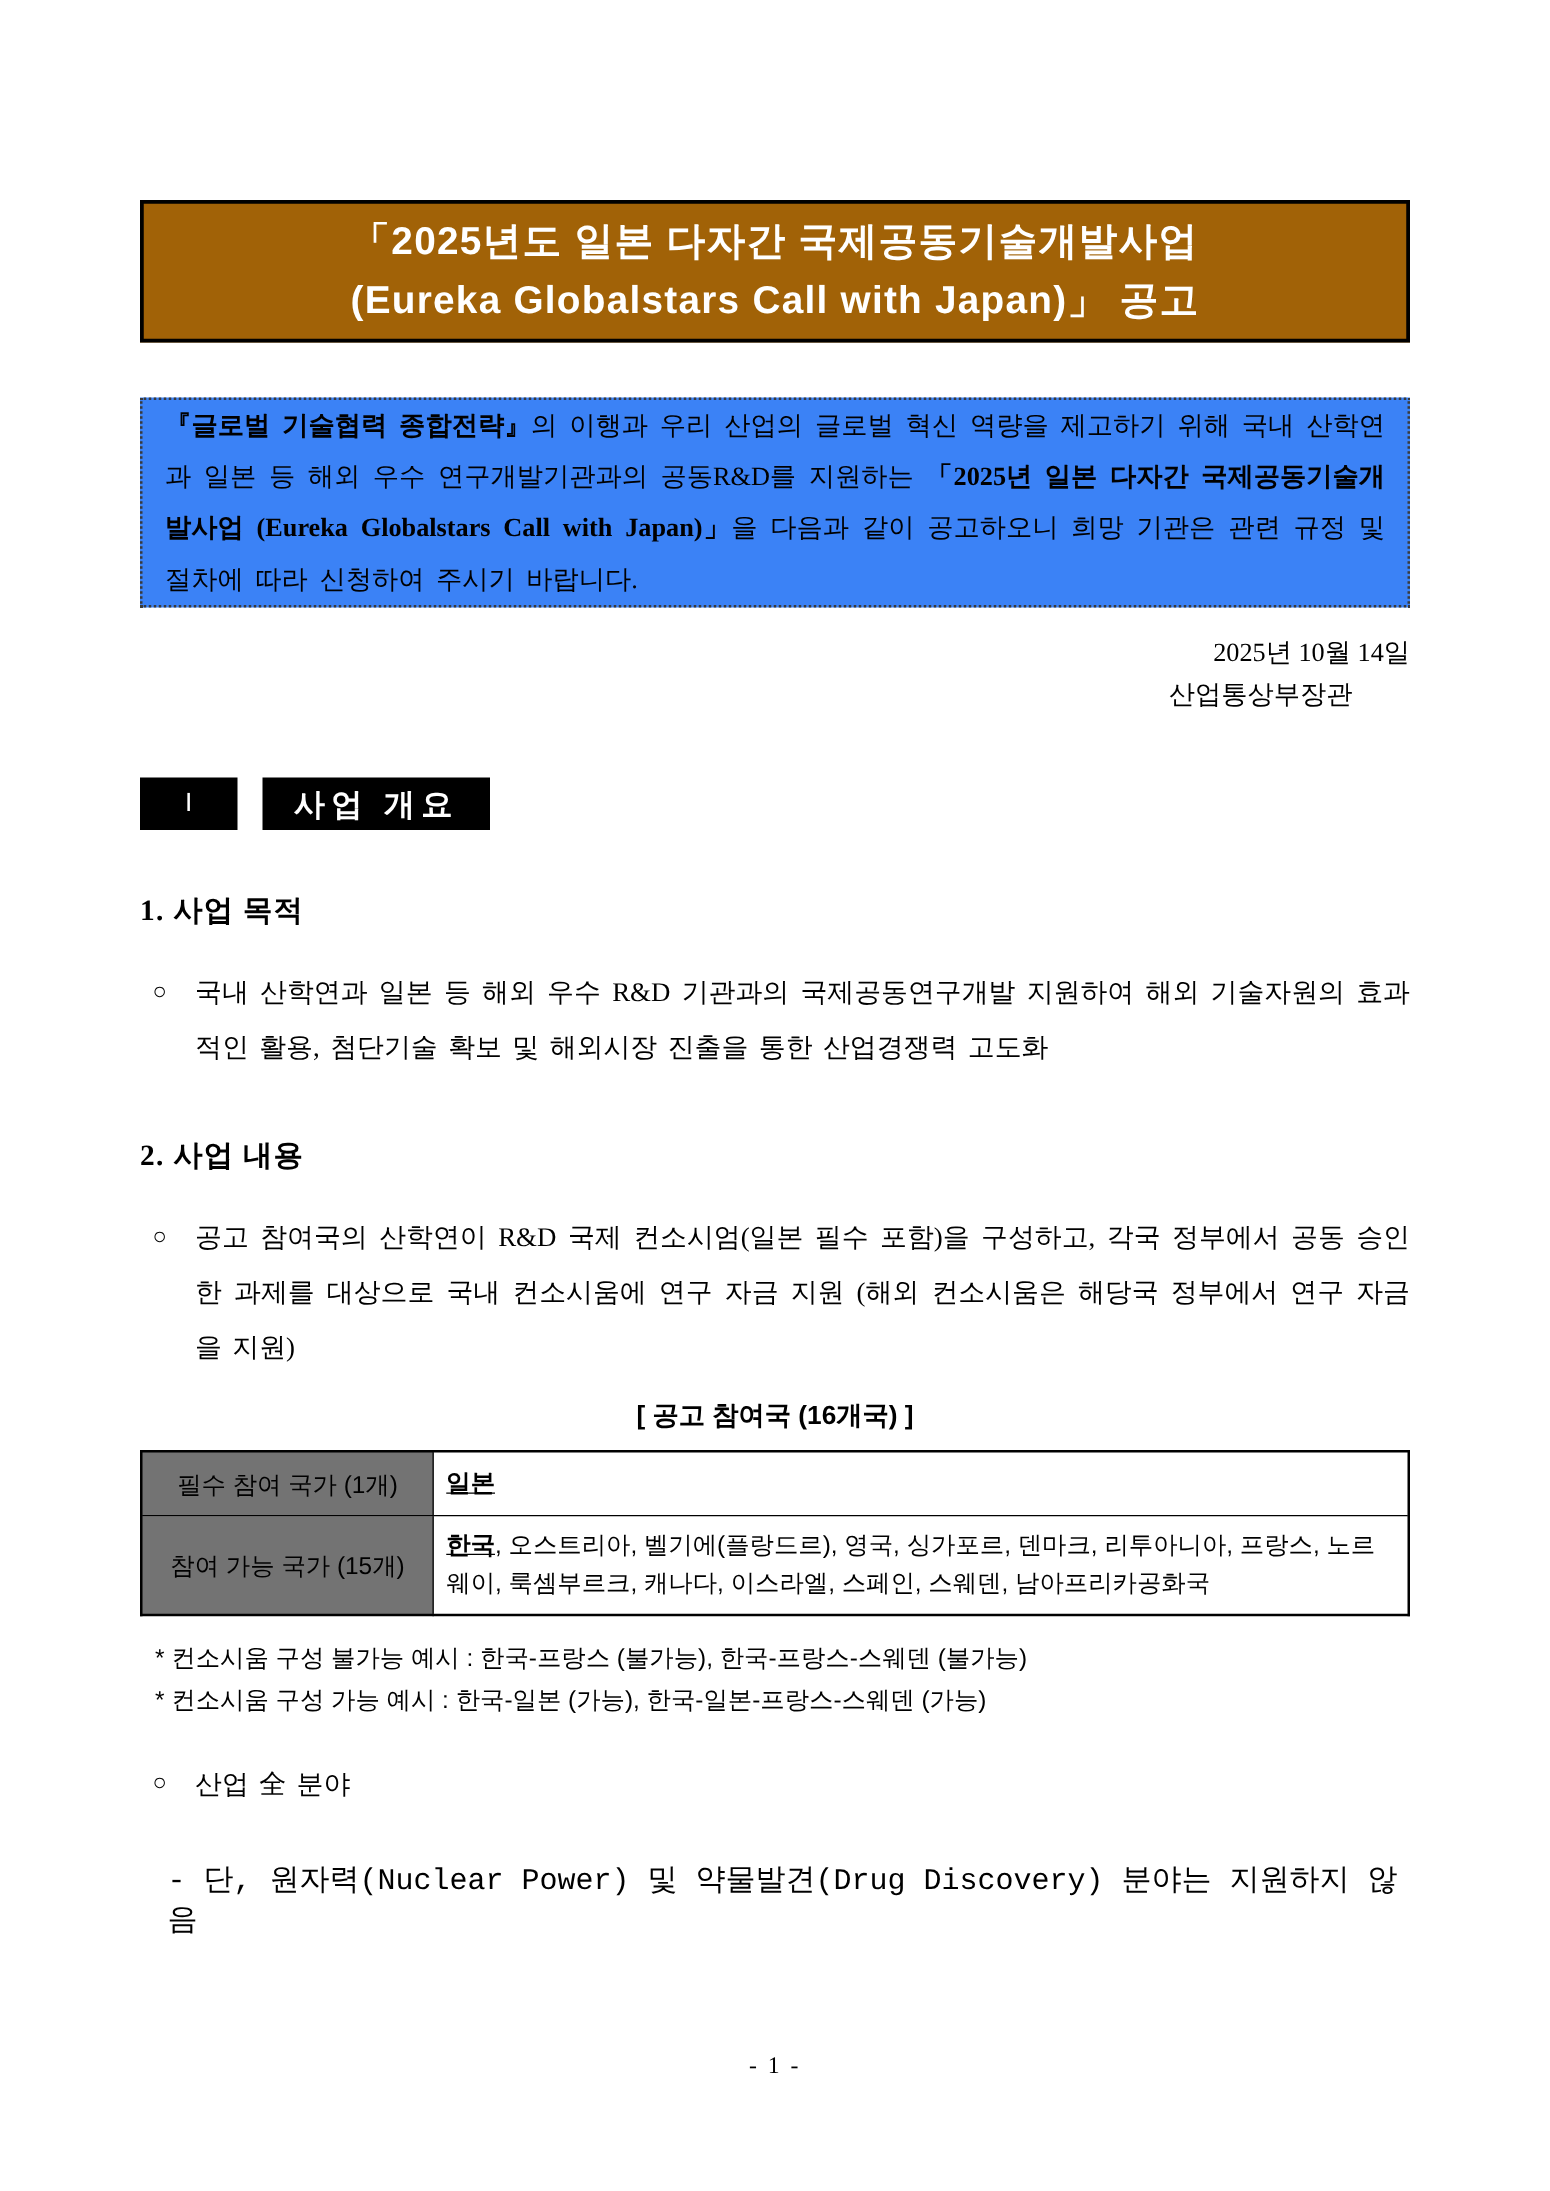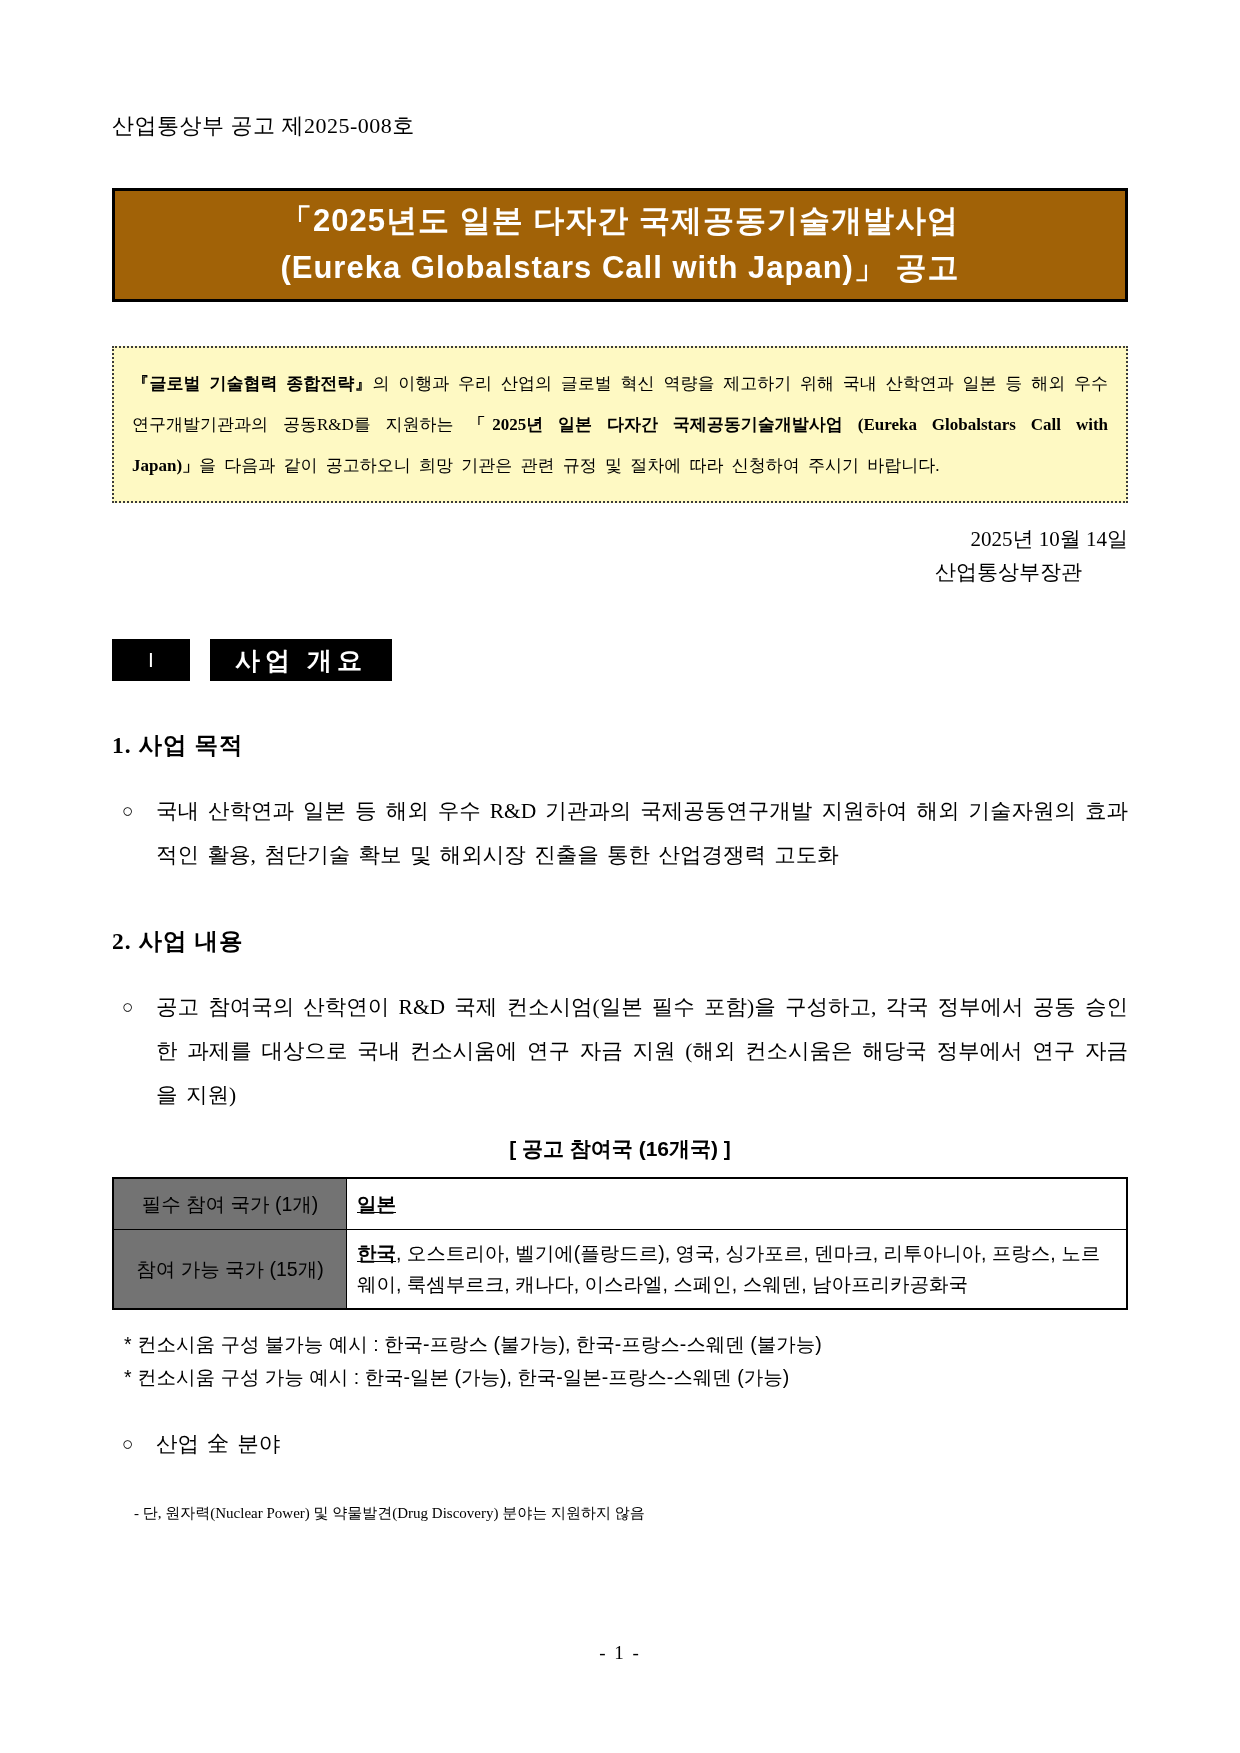--- a/index.html
+++ b/index.html
@@ -28,24 +28,24 @@
     text-align:center;
     font-family:"Liberation Sans", sans-serif;
     font-weight:bold;
     font-size:31px;
     line-height:47px;
     padding:6px 0 8px 0;
     letter-spacing:1px;
   }
   .intro-box{
     margin-top:44px;
-    background:#fef9c3;
+    background:#3b82f6;
     border:2px dotted #3a3a3a;
-    padding:15px 18px;
-    font-size:17px;
+    padding:0 18px;
+    font-size:21px;
     line-height:41px;
     text-align:justify;
     word-spacing:4px;
   }
   .intro-box .b{font-weight:bold;}
   .date-block{
     margin-top:20px;
     font-size:21px;
     line-height:33px;
     text-align:right;
@@ -128,37 +128,37 @@
   .notes{
     margin-top:18px;
     margin-left:12px;
     font-family:"Liberation Sans", sans-serif;
     font-size:19.5px;
     line-height:33px;
   }
   .sub-item{
     margin-top:38px;
     padding-left:22px;
-    font-size:15px;
+    font-size:24px;
+    font-family:Liberation Mono, monospace;
   }
   .page-number{
     position:absolute;
     left:0;right:0;
     top:1642px;
     text-align:center;
     font-size:19px;
     letter-spacing:2px;
   }
 </style>
 </head>
 <body>
 
 <div class="page">
 
-  <div class="doc-number">산업통상부 공고 제2025-008호</div>
 
   <div class="title-banner">
     <div>「2025년도 일본 다자간 국제공동기술개발사업</div>
     <div>(Eureka Globalstars Call with Japan)」 공고</div>
   </div>
 
   <div class="intro-box">
     <span class="b">『글로벌 기술협력 종합전략』</span><span>의 이행과 우리 산업의 글로벌 혁신 역량을 제고하기 위해 국내 산학연과 일본 등 해외 우수 연구개발기관과의 공동R&amp;D를 지원하는 </span><span class="b">「2025년 일본 다자간 국제공동기술개발사업 (Eureka Globalstars Call with Japan)」</span><span>을 다음과 같이 공고하오니 희망 기관은 관련 규정 및 절차에 따라 신청하여 주시기 바랍니다.</span>
   </div>
 

